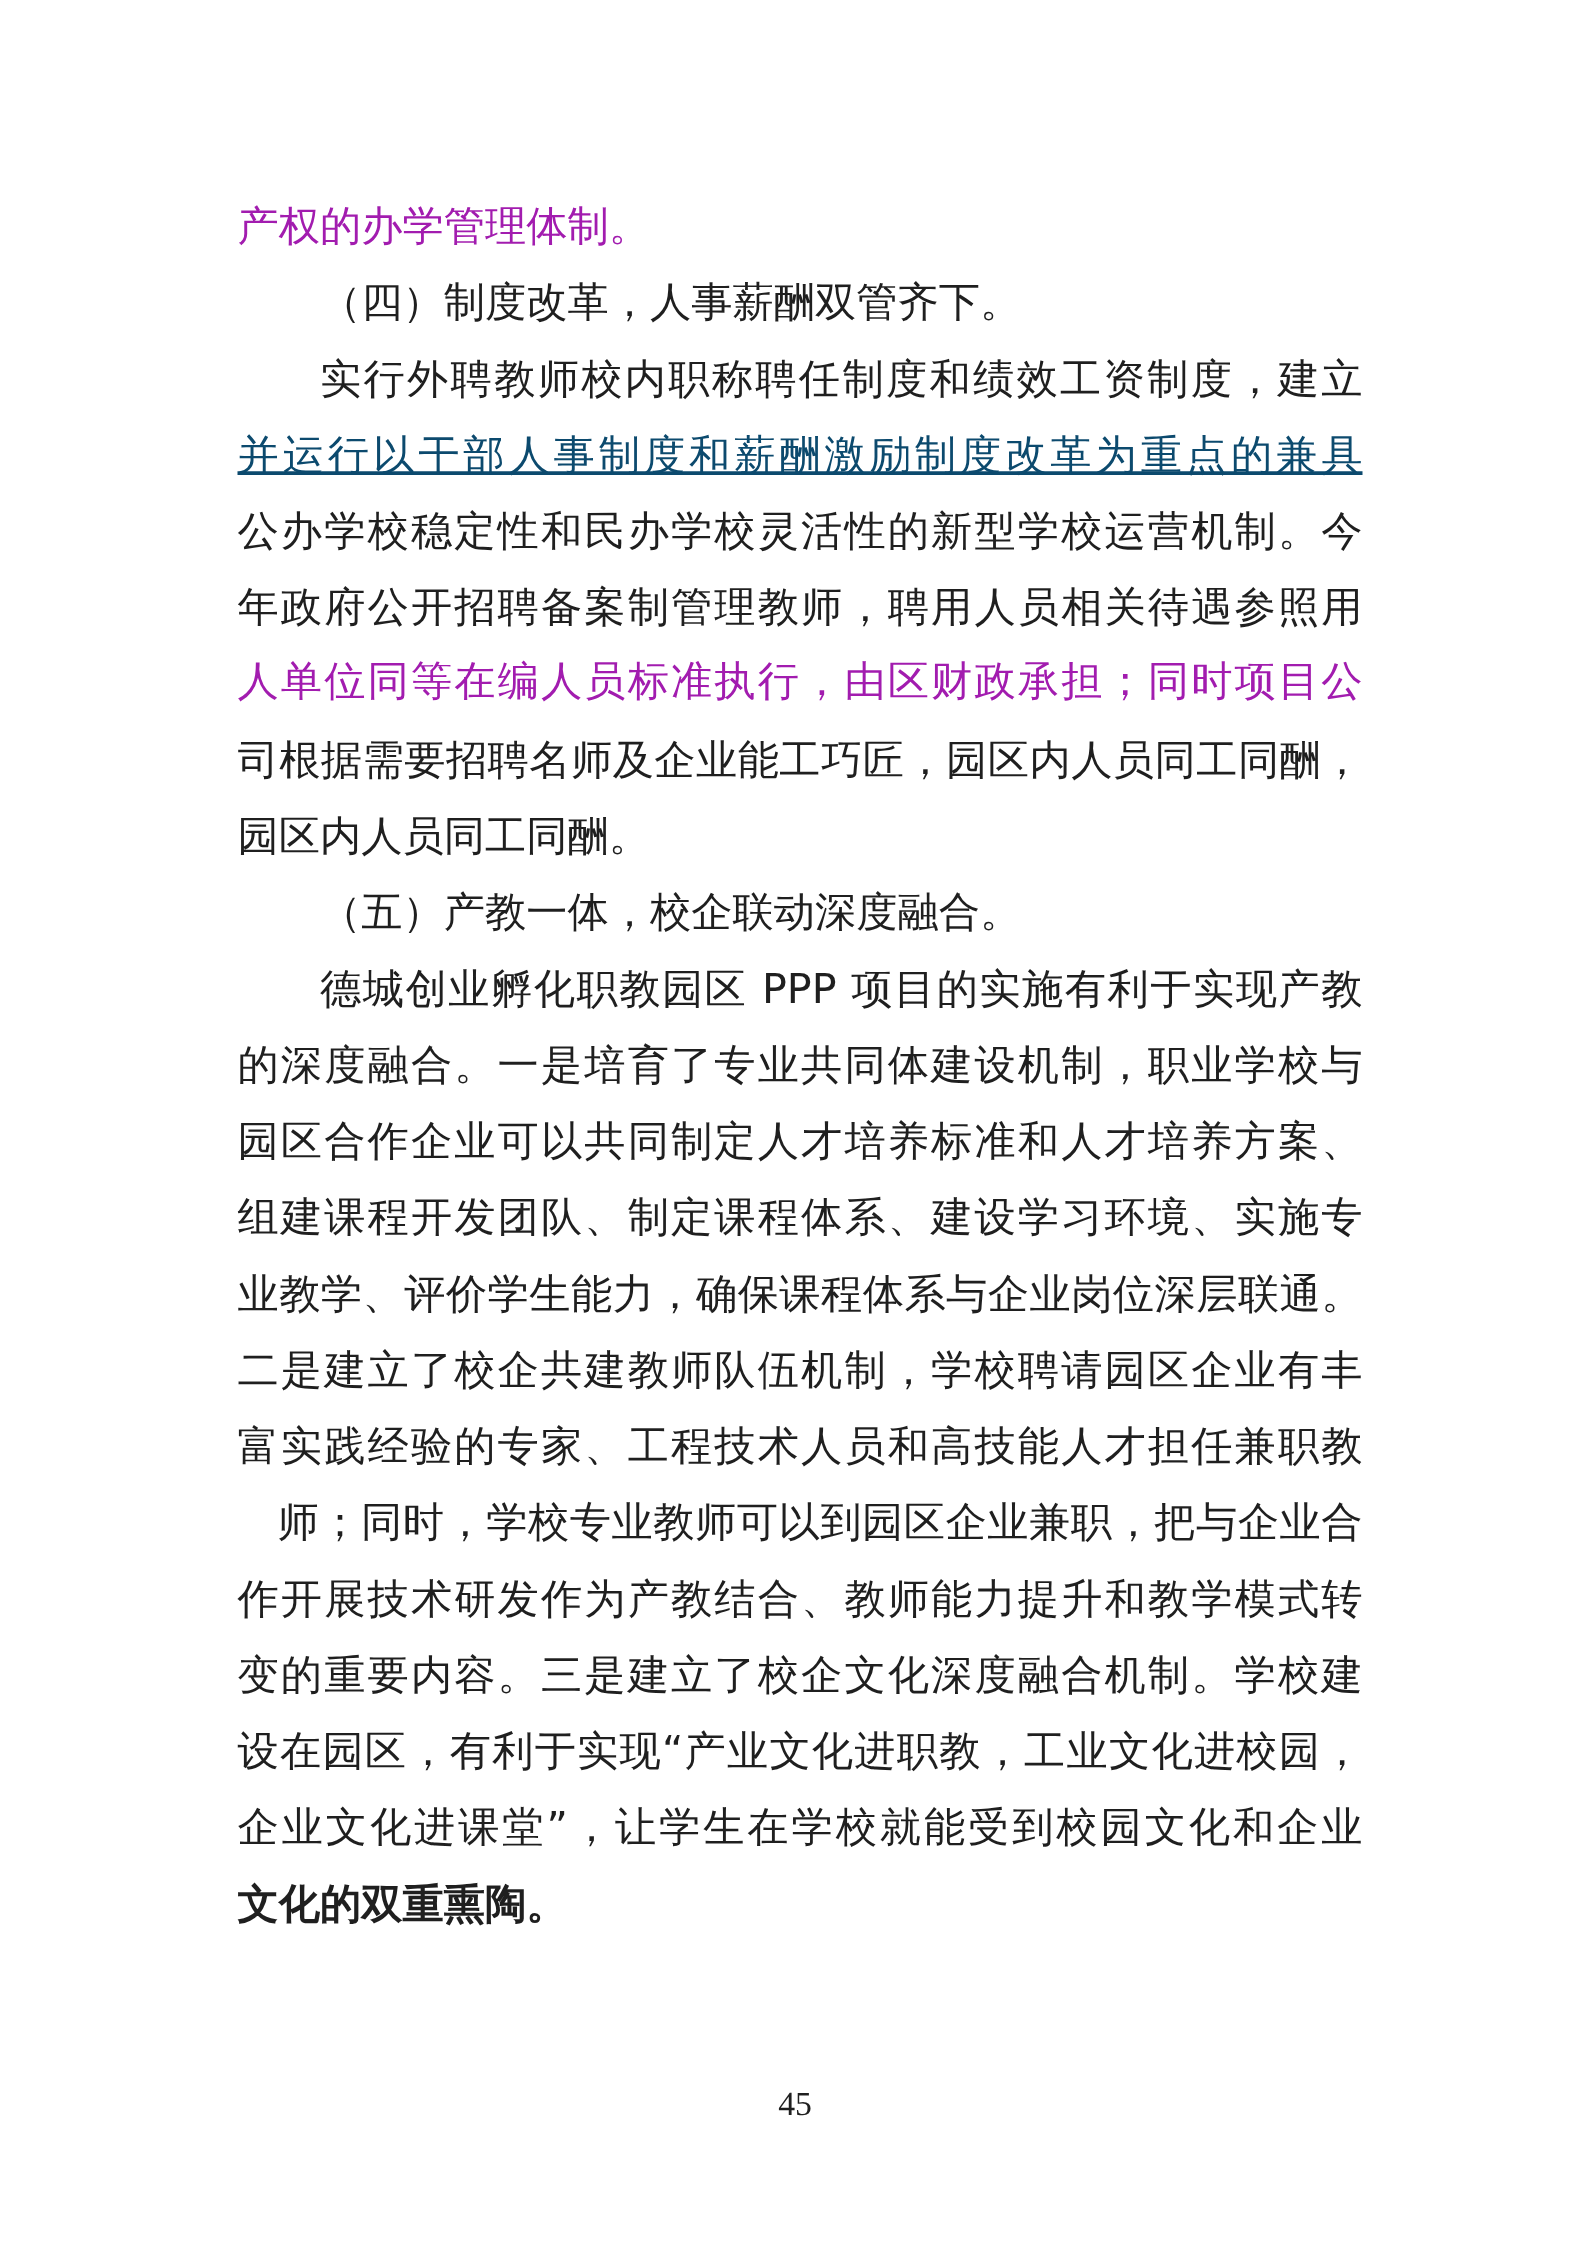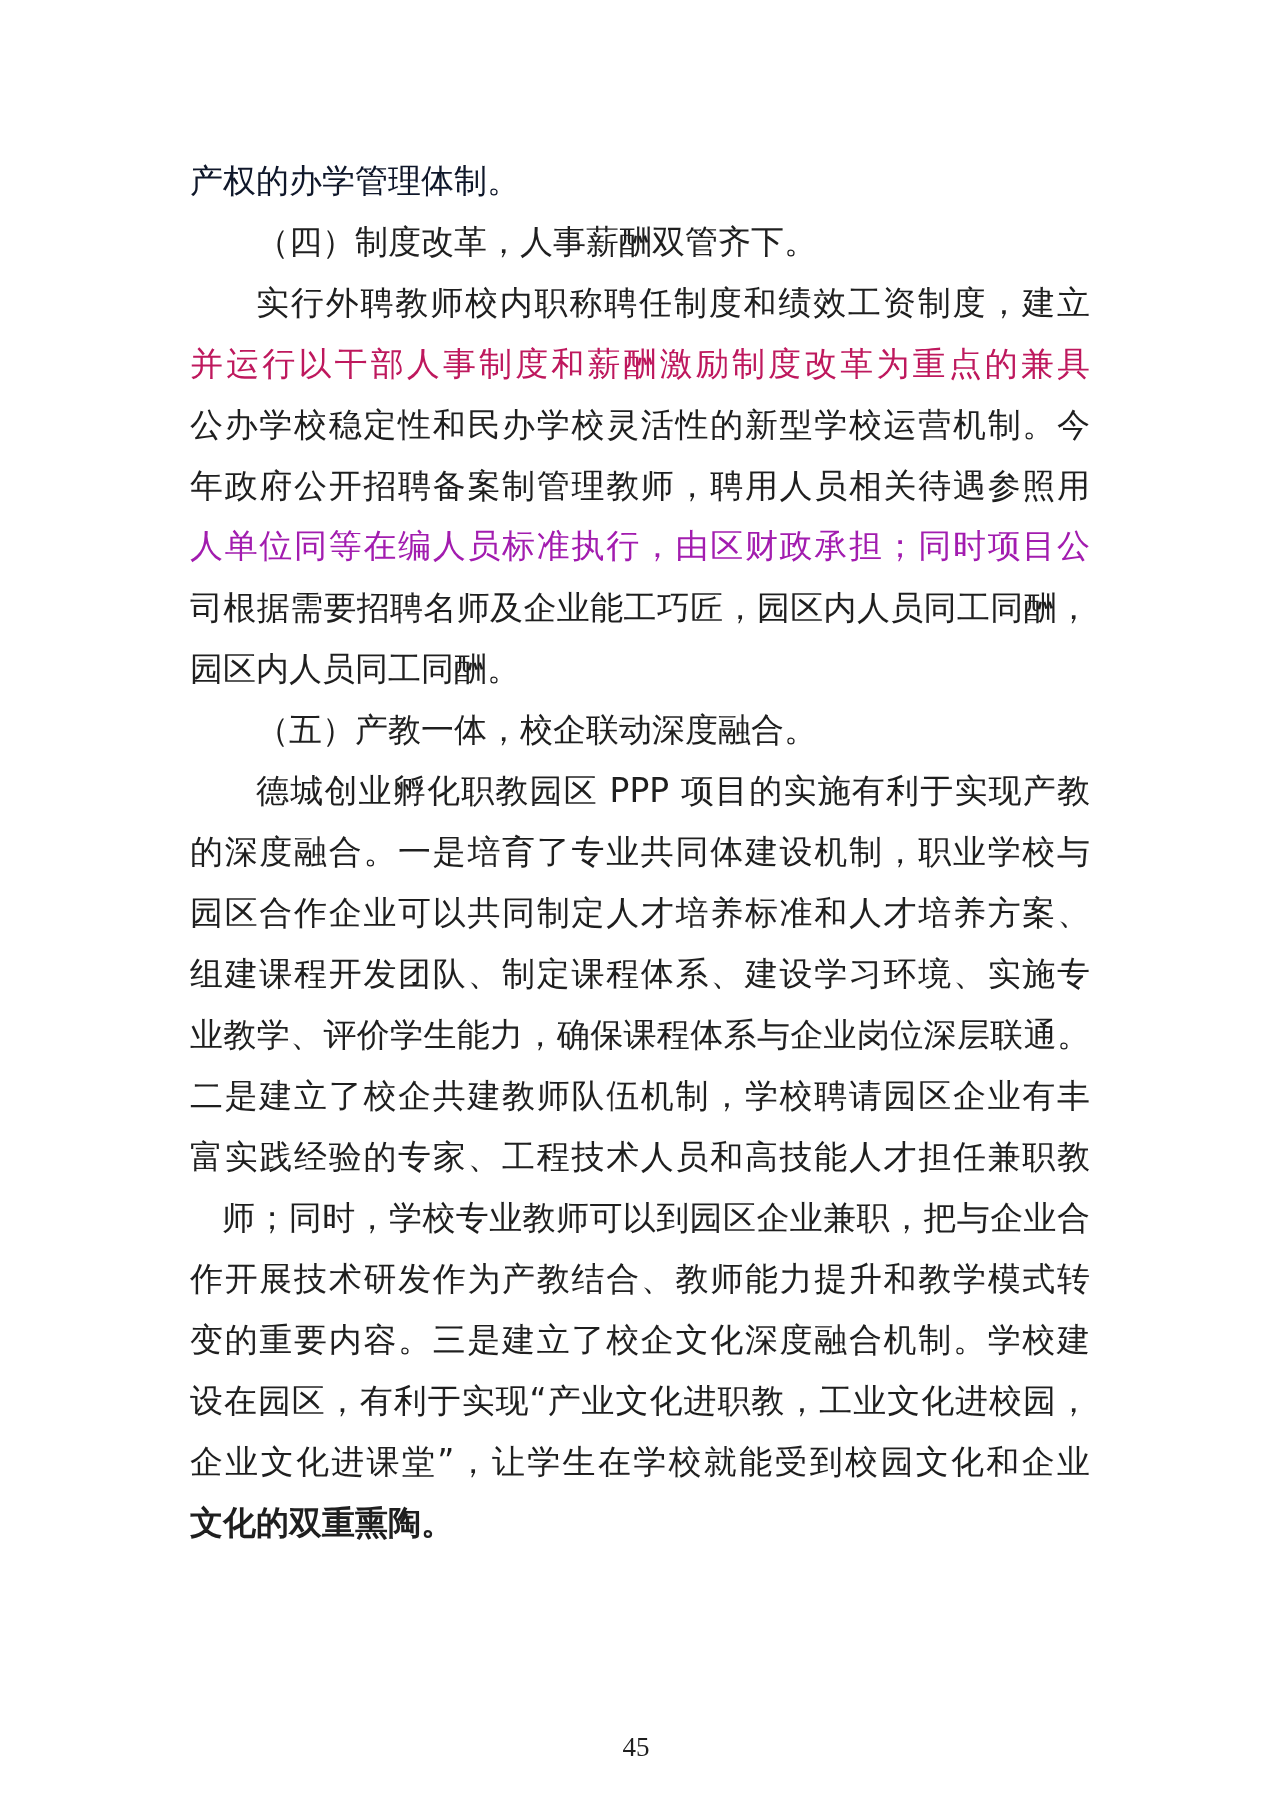--- a/index.html
+++ b/index.html
@@ -34,39 +34,39 @@
   .line.justify {
     text-align: justify;
     text-align-last: justify;
   }
   .line.indent {
     padding-left: 66px;
   }
   .footer {
     position: absolute;
     left: 0;
-    top: 1732px;
+    top: 1668px;
     width: 100%;
     text-align: center;
   }
   .pagenum {
     font-family: "Liberation Serif", serif;
     font-size: 27px;
     color: #1f1f1f;
   }
 </style>
 </head>
 <body>
 
 <div class="page" style="background: rgb(255, 255, 255);">
   <div class="content" id="content">
-      <div class="line" style="color: #0f172a;">产权的办学管理体制。</div>
+      <div class="line" style="color: #a21caf;">产权的办学管理体制。</div>
       <div class="line indent" style="color: rgb(31, 31, 31);">（四）制度改革，人事薪酬双管齐下。</div>
       <div class="line justify indent" style="color: rgb(31, 31, 31);">实行外聘教师校内职称聘任制度和绩效工资制度，建立</div>
-      <div class="line justify" style="color: #be185d;">并运行以干部人事制度和薪酬激励制度改革为重点的兼具</div>
+      <div class="line justify" style="color: #0c4a6e; text-decoration: underline;">并运行以干部人事制度和薪酬激励制度改革为重点的兼具</div>
       <div class="line justify" style="color: rgb(31, 31, 31);">公办学校稳定性和民办学校灵活性的新型学校运营机制。今</div>
       <div class="line justify" style="color: rgb(31, 31, 31);">年政府公开招聘备案制管理教师，聘用人员相关待遇参照用</div>
       <div class="line justify" style="color: #a21caf; font-family: Liberation Serif, serif;">人单位同等在编人员标准执行，由区财政承担；同时项目公</div>
       <div class="line justify" style="color: rgb(31, 31, 31);">司根据需要招聘名师及企业能工巧匠，园区内人员同工同酬，</div>
       <div class="line" style="color: rgb(31, 31, 31);">园区内人员同工同酬。</div>
       <div class="line indent" style="color: rgb(31, 31, 31);">（五）产教一体，校企联动深度融合。</div>
       <div class="line justify indent" style="color: rgb(31, 31, 31);">德城创业孵化职教园区 PPP 项目的实施有利于实现产教</div>
       <div class="line justify" style="color: rgb(31, 31, 31);">的深度融合。一是培育了专业共同体建设机制，职业学校与</div>
       <div class="line justify" style="color: rgb(31, 31, 31);">园区合作企业可以共同制定人才培养标准和人才培养方案、</div>
       <div class="line justify" style="color: rgb(31, 31, 31);">组建课程开发团队、制定课程体系、建设学习环境、实施专</div>

